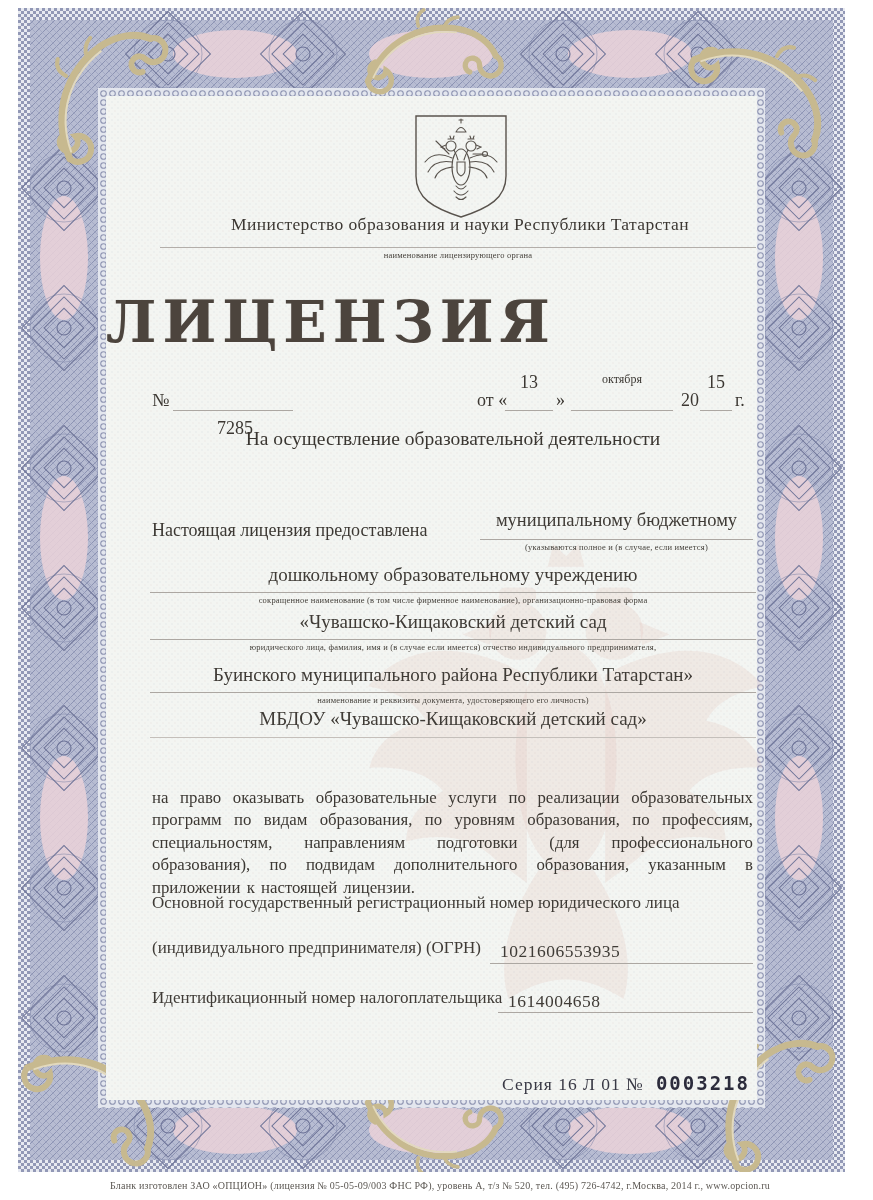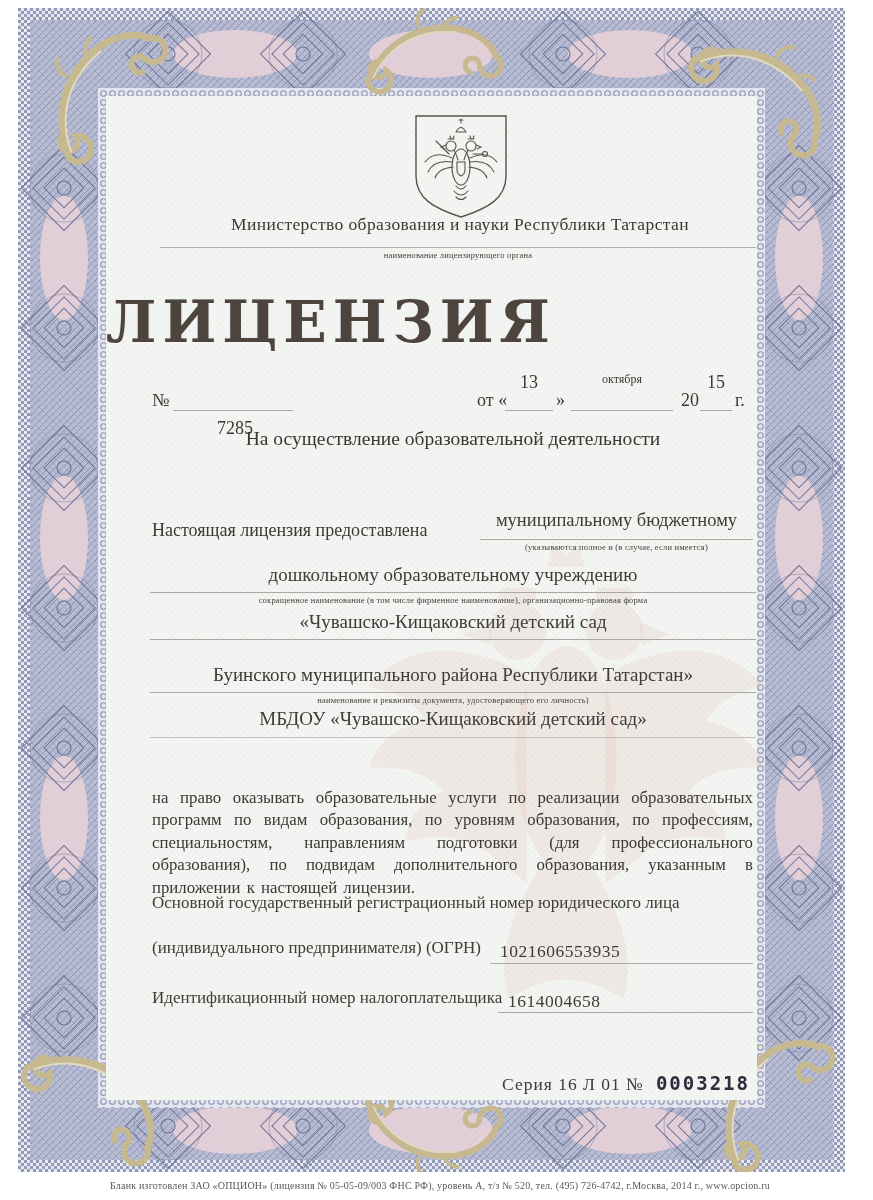--- a/index.html
+++ b/index.html
@@ -237,20 +237,21 @@
   <div class="abs g1-value">муниципальному бюджетному</div>
   <div class="abs rule g1-rule"></div>
   <div class="abs caption g1-caption">(указываются полное и (в случае, если имеется)</div>
 
   <div class="abs g2-value">дошкольному образовательному учреждению</div>
   <div class="abs rule g2-rule"></div>
   <div class="abs caption g2-caption">сокращенное наименование (в том числе фирменное наименование), организационно-правовая форма</div>
 
   <div class="abs g3-value">«Чувашско-Кищаковский детский сад</div>
   <div class="abs rule g3-rule"></div>
+  <div class="abs caption g3-caption">юридического лица, фамилия, имя и (в случае если имеется) отчество индивидуального предпринимателя,</div>
 
   <div class="abs g4-value">Буинского муниципального района Республики Татарстан»</div>
   <div class="abs rule g4-rule"></div>
   <div class="abs g5-value">МБДОУ «Чувашско-Кищаковский  детский сад»</div>
 
   <div class="abs caption g4-caption">наименование и реквизиты документа, удостоверяющего его личность)</div>
   <div class="abs rule g5-rule"></div>
 
   <div class="abs paragraph">на право оказывать образовательные услуги по реализации образовательных программ по видам образования, по уровням образования, по профессиям, специальностям, направлениям подготовки (для профессионального образования), по подвидам дополнительного образования, указанным в приложении к настоящей лицензии.</div>
 

